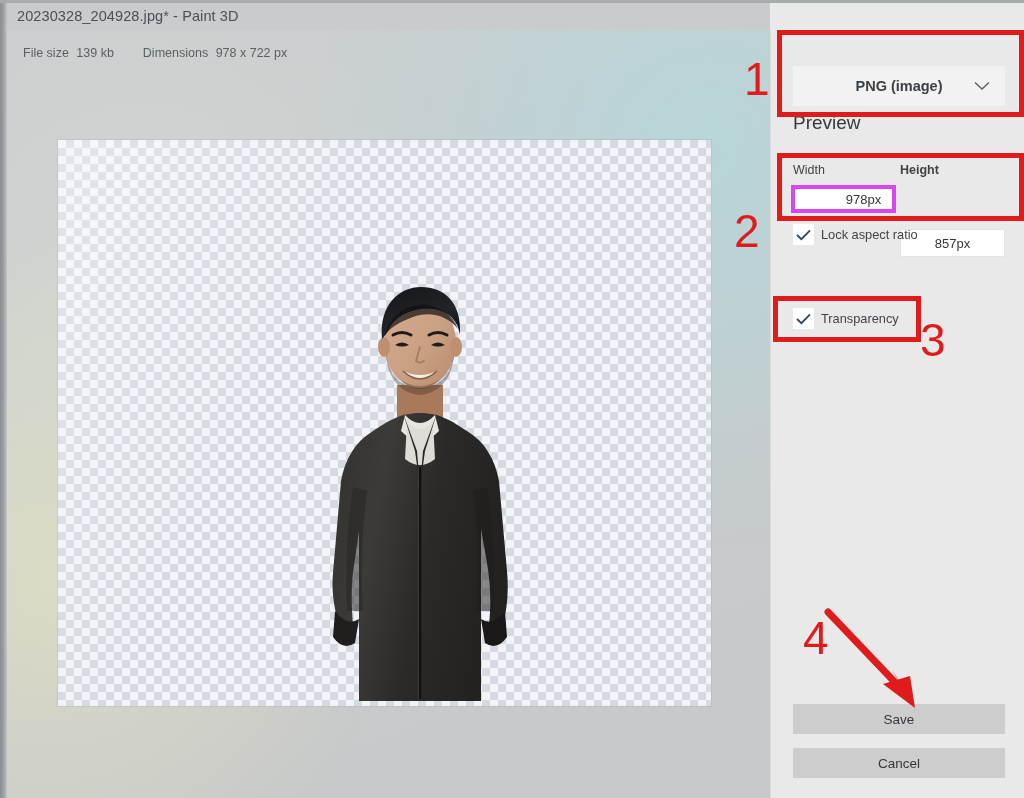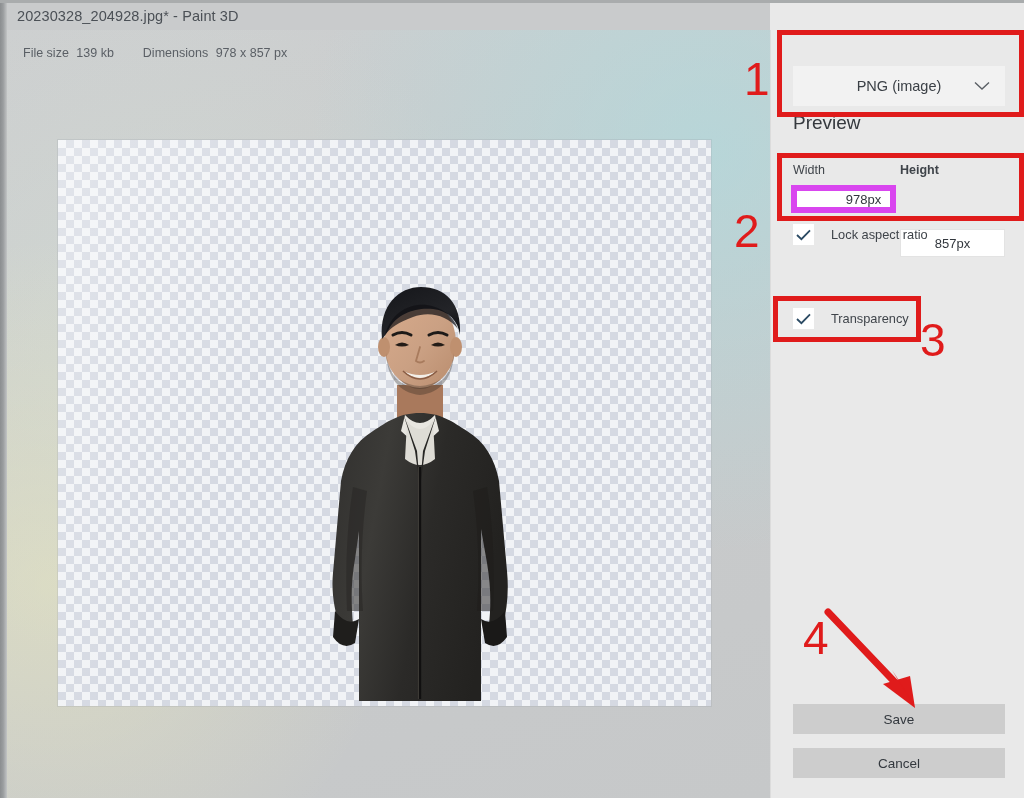--- a/index.html
+++ b/index.html
@@ -181,48 +181,49 @@
     background: #f2f2f2;
     display: flex;
     align-items: center;
     justify-content: center;
     cursor: pointer;
     box-sizing: border-box;
   }
   .sp-dropdown .dd-text {
     font-size: 14.5px;
     color: #3b4046;
+    font-weight: bold;
   }
   .sp-dropdown .chev {
     position: absolute;
     right: 15px;
     top: 50%;
     transform: translateY(-50%);
     display: block;
   }
 
   .sp-input {
     position: absolute;
     background: #ffffff;
     box-sizing: border-box;
     display: flex;
     align-items: center;
     justify-content: center;
     font-size: 13px;
     color: #32373d;
     cursor: text;
   }
-  .sp-input.focused { border: 6px solid #d946ef; padding-left: 40px; }
+  .sp-input.focused { border: 4px solid #d946ef; padding-left: 40px; }
   .sp-input.plain   { border: 1px solid #e3e3e3; margin-top: 44px; }
 
   .sp-check-row {
     position: absolute;
     display: flex;
     align-items: center;
-    gap: 17px;
+    gap: 7px;
     cursor: pointer;
   }
   .checkbox {
     width: 21px; height: 21px;
     background: #ffffff;
     display: flex;
     align-items: center;
     justify-content: center;
     flex: none;
   }
@@ -296,21 +297,21 @@
         </svg>
       </div>
     </div>
   </div>
 
   <div class="fileinfo">
     <span>File size</span>
     <span>139 kb</span>
     <span class="fi-gap"></span>
     <span>Dimensions</span>
-    <span>978 x 857 px</span>
+    <span>978 x 722 px</span>
   </div>
 
 
   <div class="canvas-wrap">
     <div class="canvas-sheen"></div>
 
     <div class="person">
       <svg width="182" height="440" viewBox="0 0 182 440">
         <defs>
           <linearGradient id="jacket" x1="0" y1="0" x2="1" y2="0.3">

